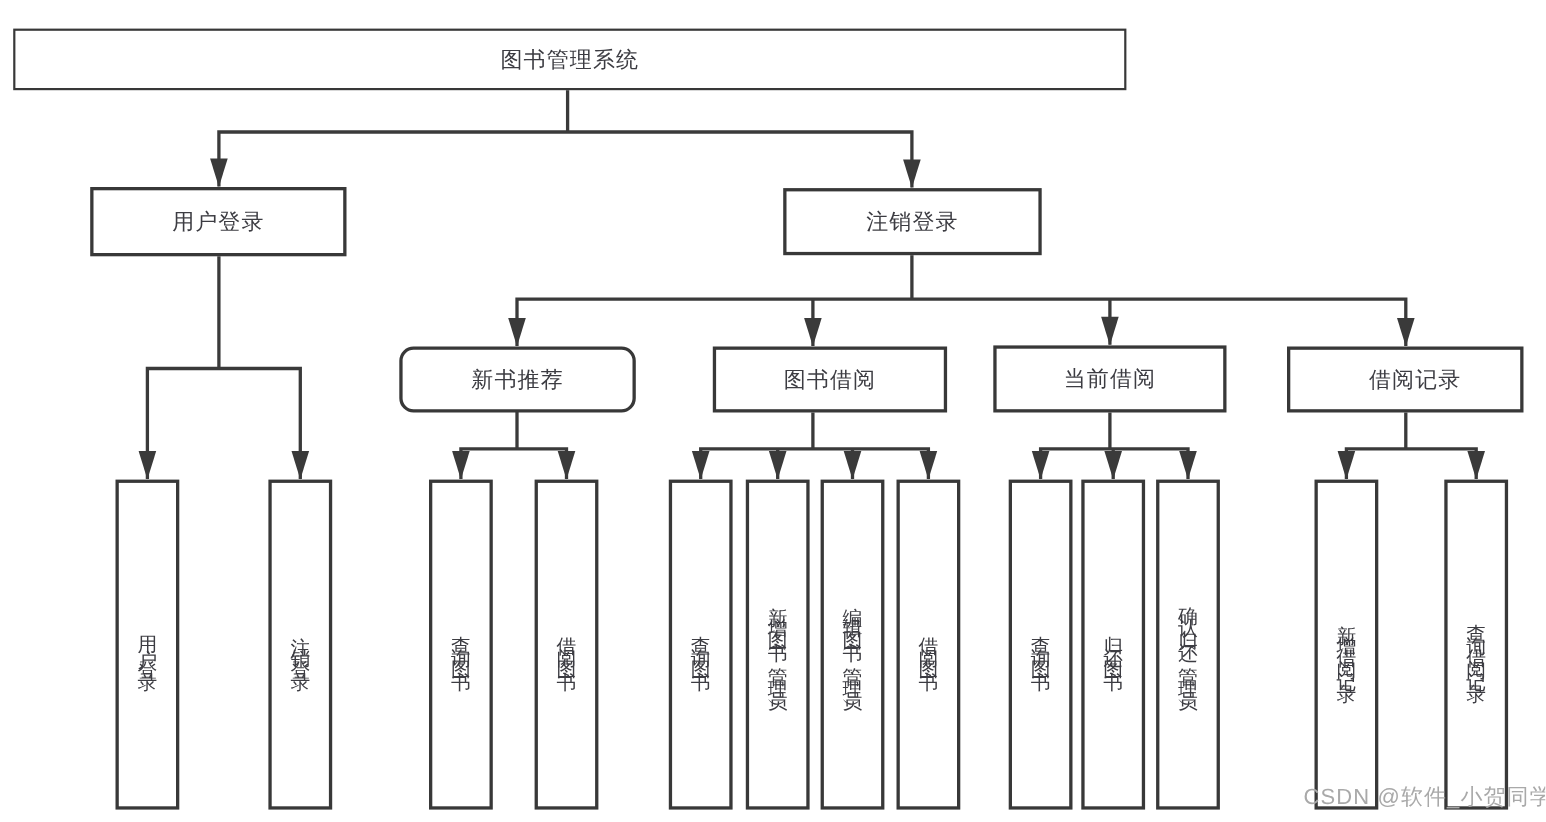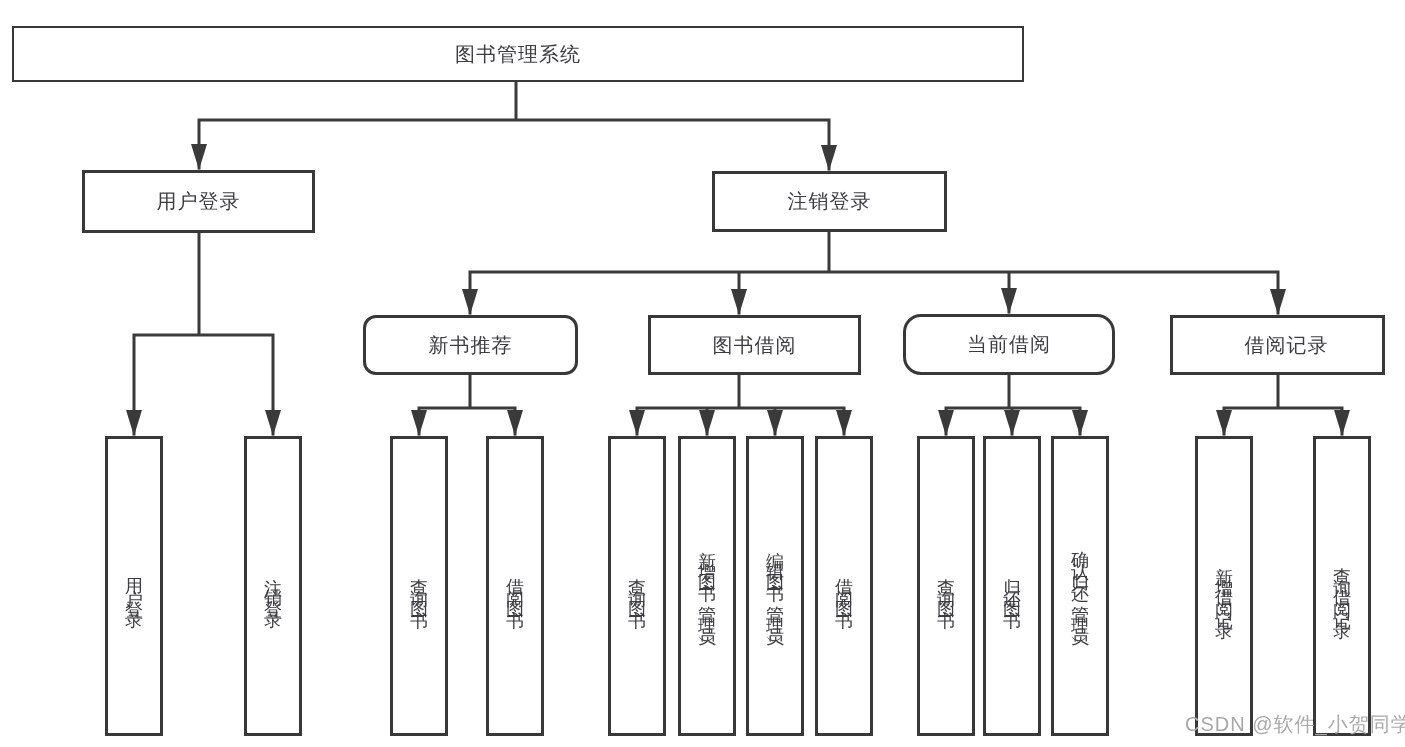--- a/index.html
+++ b/index.html
@@ -110,21 +110,21 @@
   <div class="node h" style="left:712px; top:171px; width:235px; height:61px;">
     <span>注销登录</span>
   </div>
 
   <div class="node h" style="left:363px; top:315px; width:215px; height:60px;border-radius:13px;">
     <span>新书推荐</span>
   </div>
   <div class="node h" style="left:632px; top:315px; width:213px; height:60px;margin-left:16px;">
     <span>图书借阅</span>
   </div>
-  <div class="node h" style="left:903px; top:314px; width:212px; height:61px;border-radius:18px;">
+  <div class="node h" style="left:903px; top:314px; width:212px; height:61px;">
     <span>当前借阅</span>
   </div>
   <div class="node h" style="left:1170px; top:315px; width:215px; height:60px;padding-left:18px;">
     <span>借阅记录</span>
   </div>
 
   <div class="node leaf" style="left:105px;">
     <span>用户登录</span>
   </div>
   <div class="node leaf" style="left:244px;">

